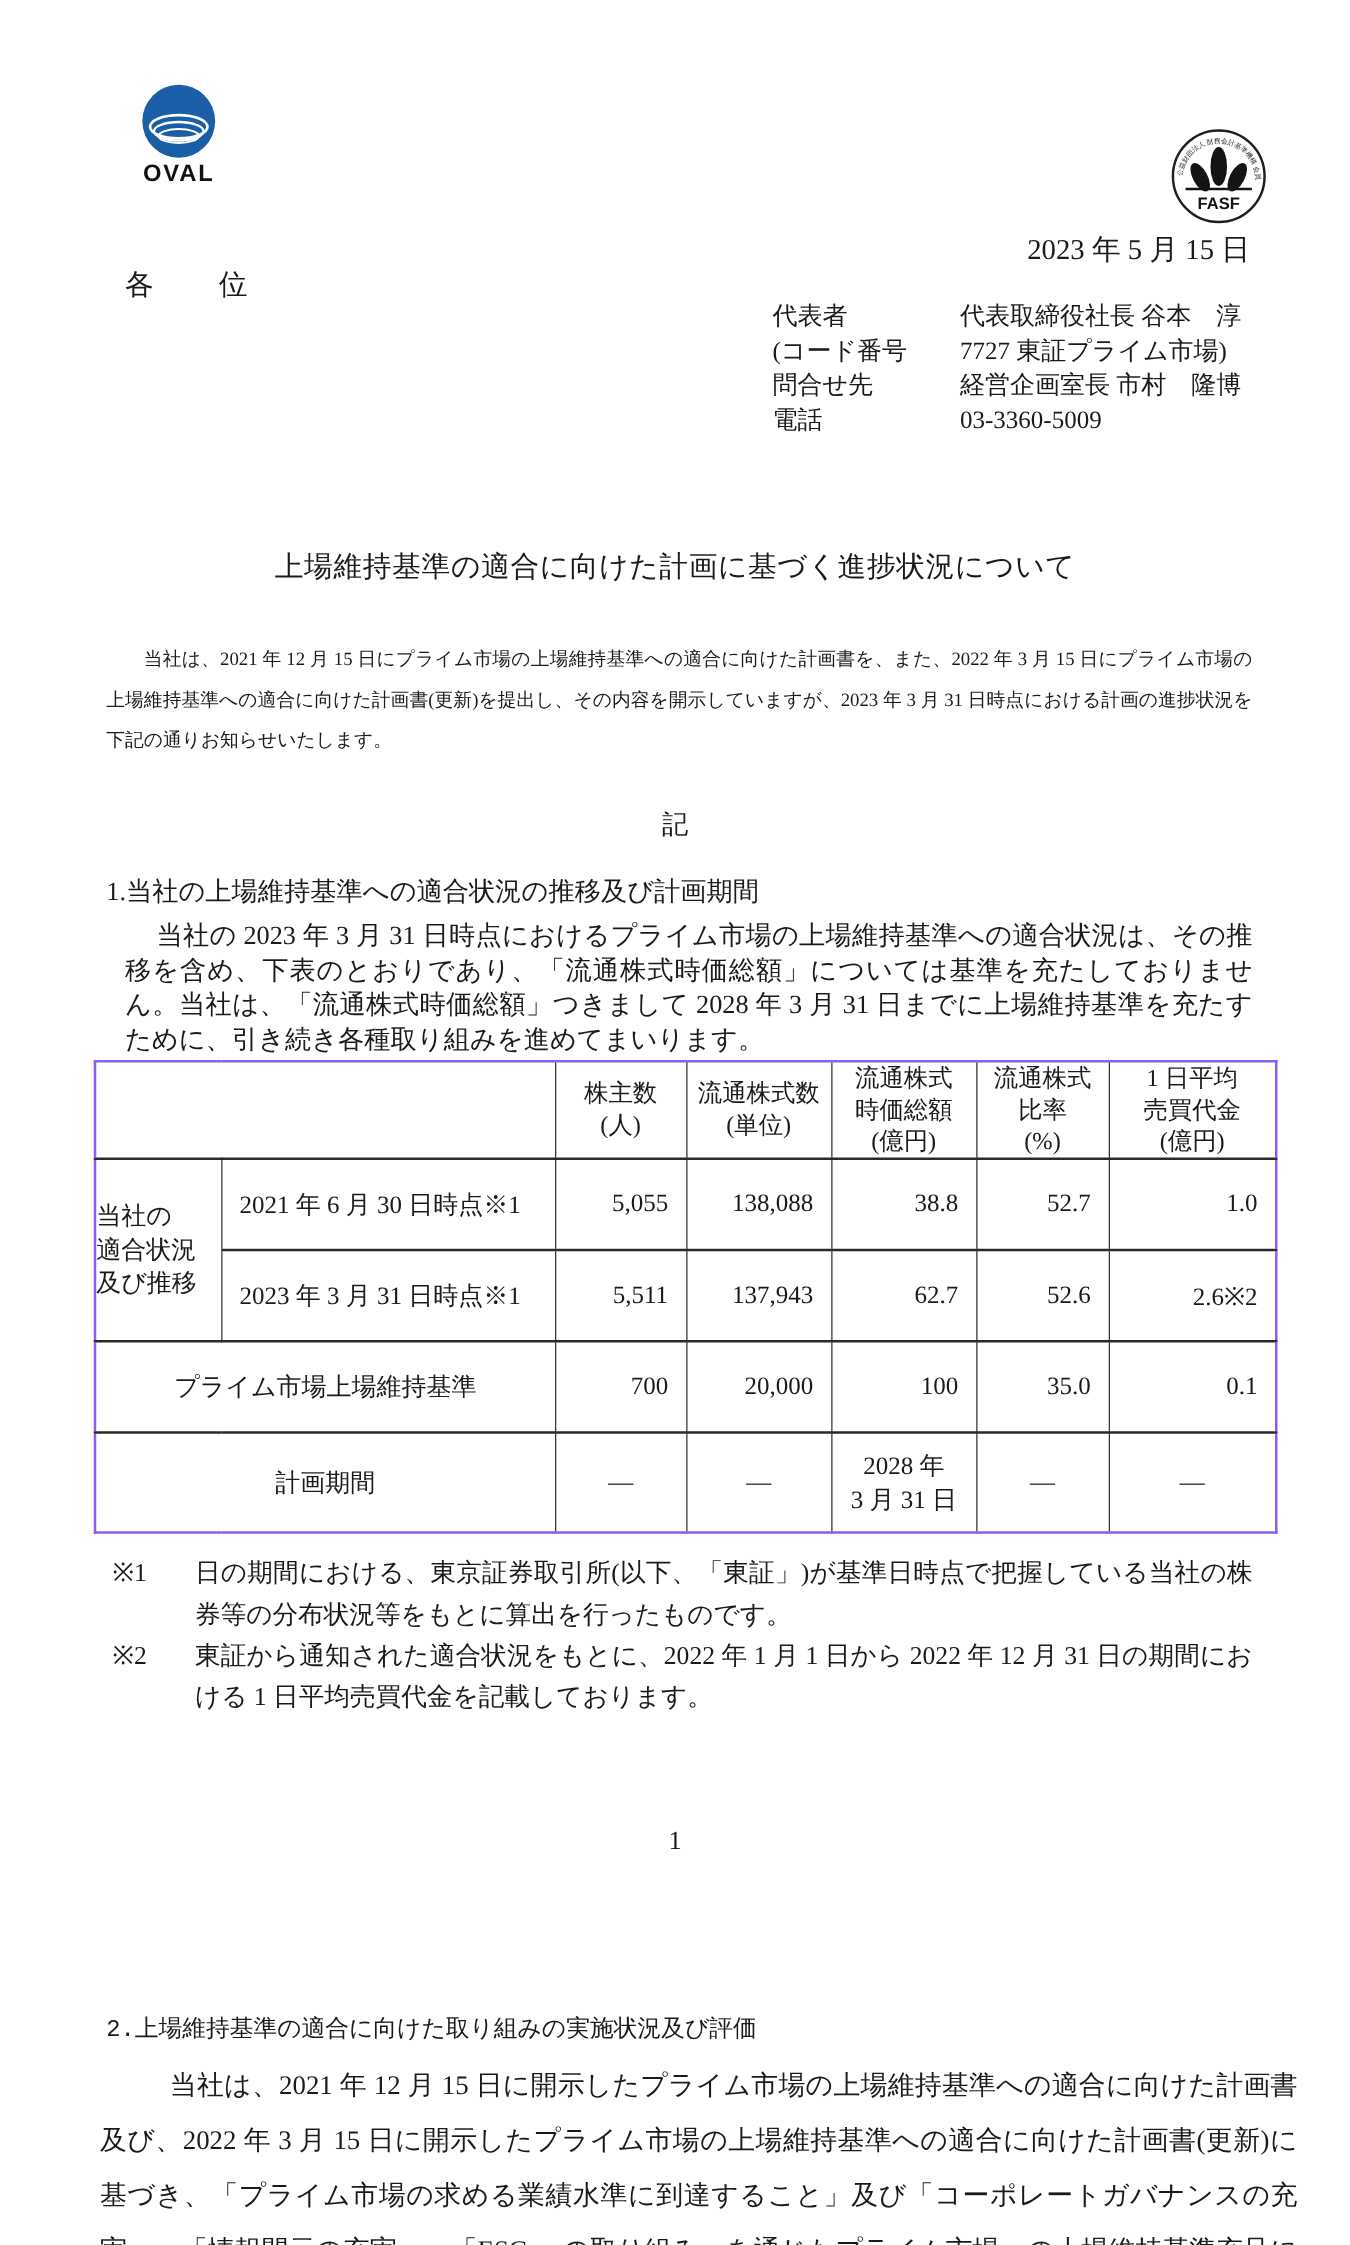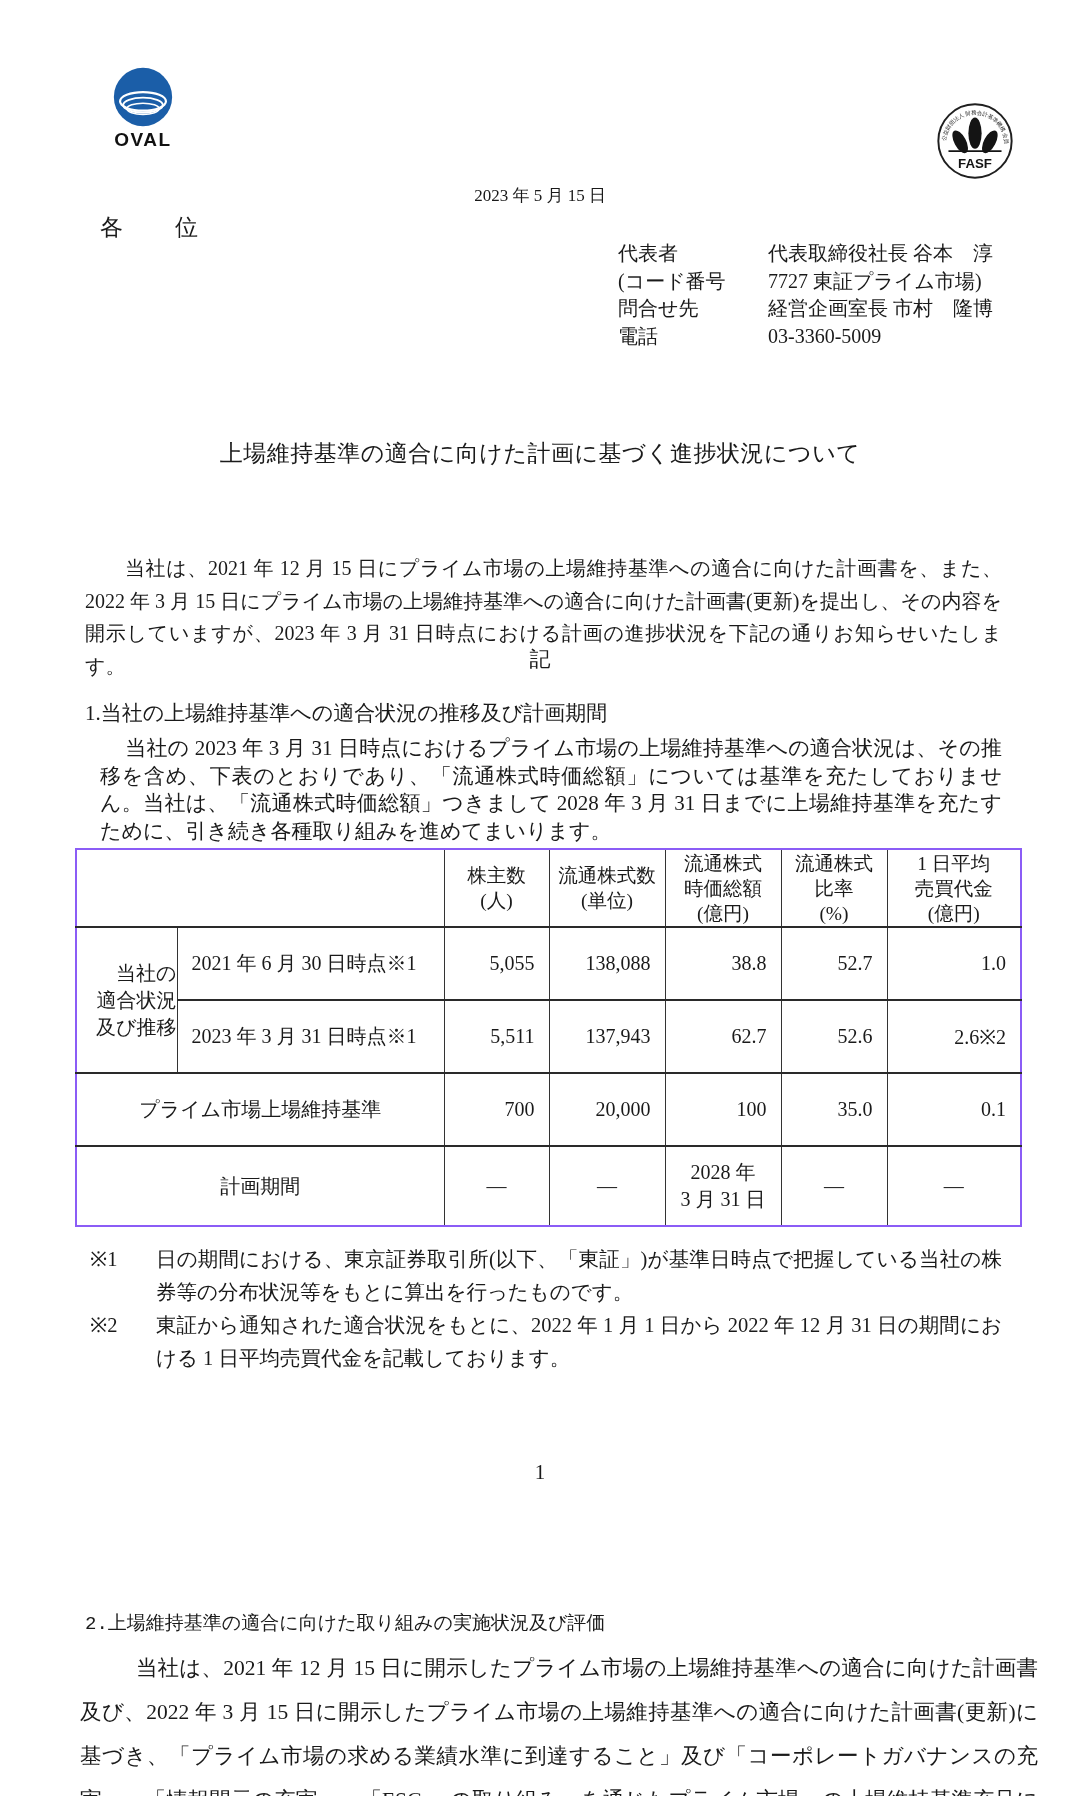--- a/index.html
+++ b/index.html
@@ -14,47 +14,47 @@
     color:#1a1a1a;
   }
   .preline { white-space:pre-line; }
 
   
   .oval-logo { position:absolute; left:110px; top:66px; width:66px; text-align:center; }
   .oval-logo svg { display:block; margin:0 auto; }
   .oval-wordmark { font-family:"Liberation Sans","DejaVu Sans",sans-serif; font-weight:bold; font-size:19px; letter-spacing:1.5px; color:#111; margin-top:1px; }
   .fasf-logo { position:absolute; left:936px; top:102px; width:80px; }
 
-  .date-line { position:absolute; top:184px; left:80px; right:80px; text-align:center; font-size:17px; }
+  .date-line { position:absolute; top:184px; left:80px; right:80px; text-align:right; font-size:23px; }
   .salutation { position:absolute; top:212px; left:100px; font-size:23px; letter-spacing:2px; }
 
   .company-info { position:absolute; top:240px; left:618px; font-size:20px; line-height:27.5px; }
   .ci-row { display:flex; }
   .ci-label { width:150px; flex:0 0 150px; }
   .ci-value { white-space:nowrap; }
 
   .doc-title { position:absolute; top:438px; left:0; width:100%; text-align:center; font-size:23px; letter-spacing:0.5px; }
 
-  .intro { position:absolute; top:512px; left:85px; right:78px; font-size:20px; line-height:32.5px; text-align:justify; text-indent:2em;margin-top:40px; }
+  .intro { position:absolute; top:512px; left:85px; right:78px; font-size:15px; line-height:32.5px; text-align:justify; text-indent:2em; }
   .note-mark { position:absolute; top:645px; left:0; width:100%; text-align:center; font-size:21px; }
 
   .sec1-heading { position:absolute; top:699px; left:85px; font-size:21px; }
   .sec1-body { position:absolute; top:735px; left:100px; right:78px; font-size:21px; line-height:27.5px; text-align:justify; text-indent:1.2em; }
 
   table.compliance { position:absolute; top:848px; left:75px; width:945px; border-collapse:collapse; font-size:20px; table-layout:fixed; }
   table.compliance th, table.compliance td { border:1px solid #333; font-weight:normal; vertical-align:middle; }
   table.compliance { border:2px solid #8b5cf6; }
   col.c-grp { width:101px; } col.c-date { width:267px; }
   col.c-n1 { width:105px; } col.c-n2 { width:116px; } col.c-n3 { width:116px; } col.c-n4 { width:106px; } col.c-n5 { width:134px; }
   tr.hdr th { height:78px; text-align:center; font-size:19.5px; line-height:25px; }
   tr.body-row td { height:73px; }
   tr.body-row { border-top:2px solid #2a2a2a; }
   td.num { text-align:right; padding-right:14px; }
   td.rowlabel { text-align:left; padding-left:14px; }
-  td.grp { text-align:right; font-size:20px; line-height:27px; }
+  td.grp { text-align:left; font-size:20px; line-height:27px; }
   td.center { text-align:center; }
   tr.plan td { height:80px; }
 
   .footnotes { position:absolute; top:1243px; left:90px; right:78px; font-size:20.5px; line-height:33px; }
   .fn-row { display:flex; align-items:flex-start; }
   .fn-marker { flex:0 0 66px; }
   .fn-text { flex:1; text-align:justify; }
 
   .page-number { position:absolute; top:1460px; left:0; width:100%; text-align:center; font-size:21px; }
 

